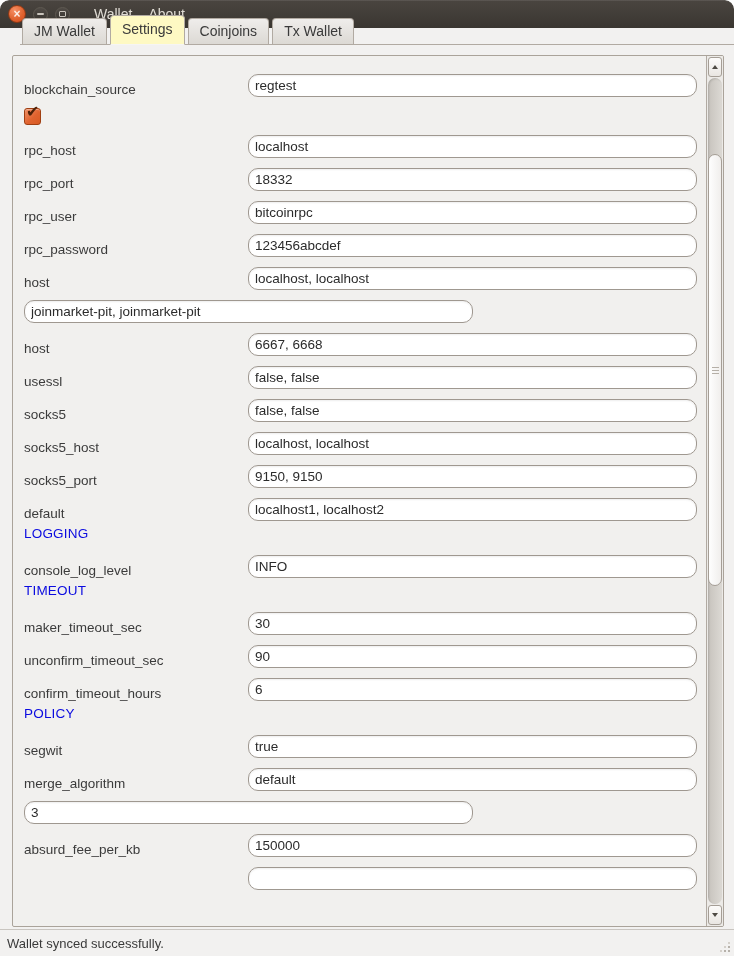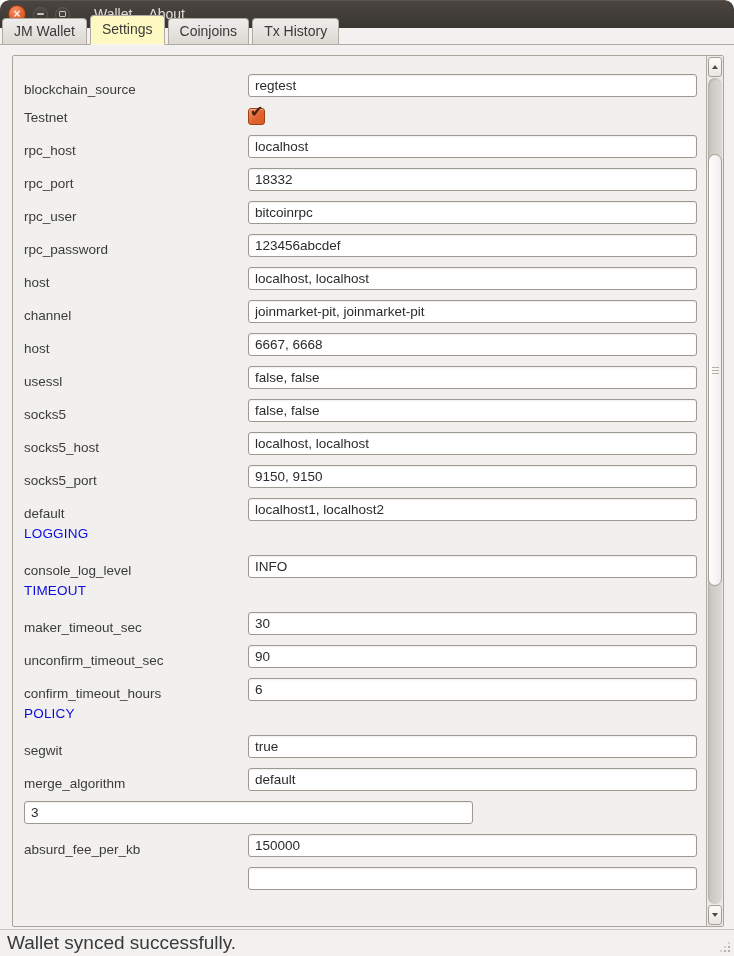--- a/index.html
+++ b/index.html
@@ -20,40 +20,40 @@
   .btn-close .x{color:#fceee6;font-size:12px;line-height:10px;margin-top:-1px;font-weight:bold;}
   .btn-dark{width:15px;height:15px;border-radius:50%;background:linear-gradient(#504b46,#37332e);
             border:1px solid #5e5951;display:flex;align-items:center;justify-content:center;}
   .glyph-min{width:7px;height:2px;background:#c9c4bc;border-radius:1px;}
   .glyph-max{width:7px;height:6px;border:1.5px solid #c9c4bc;border-radius:1px;}
   .menubar{display:flex;margin-left:16px;height:28px;align-items:center;}
   .menu-item{padding:9px 8px;font-size:14px;color:#e0dcd4;line-height:28px;text-align:center;}
 
   
   .tabbar{flex:none;height:17px;background:#f2f1f0;display:flex;align-items:flex-end;
-          padding-left:2px;border-bottom:1px solid #b1aaa2;}
+          padding-left:2px;border-bottom:1px solid #b1aaa2;margin-left:20px;}
   .tab{height:26px;line-height:24px;padding:0 11px;margin-right:3px;font-size:14px;color:#3a3a3a;
        background:linear-gradient(#efedeb,#dcd9d4);border:1px solid #b1aaa2;border-bottom:none;
        border-radius:4px 4px 0 0;white-space:nowrap;}
   .tab.active{height:30px;line-height:27px;background:#fef9c3;margin-bottom:-1px;
               border-bottom:1px solid #f6f5f3;position:relative;z-index:2;}
 
   
   .pane{flex:1 1 auto;position:relative;background:#f2f1f0;min-height:0;}
   .frame{position:absolute;left:12px;top:10px;right:10px;bottom:2px;border:1px solid #aaa39a;
          border-radius:2px;background:#f1f0ee;display:flex;overflow:hidden;}
   .viewport{flex:1 1 auto;overflow:hidden;position:relative;min-width:0;}
   .form{padding:8px 8px 0 11px;}
   .section-header{height:24px;display:flex;align-items:center;font-size:13.5px;
                   color:var(--hdr,#0b0be0);letter-spacing:.2px;}
   .row{display:flex;height:33px;align-items:flex-end;}
   .row-check{height:28px;}
   .flabel{flex:0 0 224px;padding-top:8px;font-size:13.5px;color:#3b3b3b;white-space:nowrap;}
   .row-check .flabel{padding-top:4px;}
-  .tinput{width:449px;height:23px;margin-top:5px;border:1px solid #9f9890;border-radius:3px;
+  .tinput{width:449px;height:23px;margin-top:5px;border:1px solid #9f9890;border-radius:10px;
           background:#ffffff;padding:0 6px;font-family:"Liberation Sans",sans-serif;font-size:13.5px;
           color:#2b2b2b;box-shadow:inset 0 1px 2px rgba(0,0,0,.07);outline:none;}
   .checkbox{width:17px;height:17px;margin-top:3px;border:1px solid #a03f12;border-radius:3px;
             background:linear-gradient(135deg,#ef9168 0%,var(--accent,#e0632f) 55%,#d85a22 100%);
             box-shadow:inset 0 1px 0 rgba(255,255,255,.35);position:relative;}
   .check{position:absolute;top:-7px;left:1px;font-family:"DejaVu Sans",sans-serif;
          font-size:16px;color:#4e2108;}
 
   
   .sbar{flex:none;width:17px;border-left:1px solid #b1aaa2;background:#eceae7;
@@ -67,21 +67,21 @@
   .sb-track{flex:1 1 auto;margin:1px 0;border-radius:8px;position:relative;
             background:linear-gradient(90deg,#c7c3bd,#dcd9d4);box-shadow:inset 1px 1px 2px rgba(0,0,0,.13);}
   .sb-thumb{position:absolute;left:0;right:0;top:76px;height:432px;border:1px solid #a59e96;border-radius:8px;
             background:linear-gradient(90deg,#fefefe,#f0eeec);
             display:flex;flex-direction:column;align-items:center;justify-content:center;gap:2px;}
   .grip-line{width:7px;height:1px;background:#b5afa7;}
 
   
   .statusbar{flex:none;height:27px;background:#f2f1f0;border-top:1px solid #c9c5c0;
              display:flex;align-items:center;position:relative;}
-  .status-text{padding-left:7px;font-size:19px;color:#3a3a3a;}
+  .status-text{padding-left:7px;font-size:13px;color:#3a3a3a;}
   .resize-grip{position:absolute;right:4px;bottom:4px;width:10px;height:10px;}
   .resize-grip::before{content:"";position:absolute;right:0;bottom:0;width:2px;height:2px;background:#b6b1aa;
       box-shadow:0 -4px 0 #b6b1aa,-4px 0 0 #b6b1aa,0 -8px 0 #d4d0ca,-8px 0 0 #d4d0ca,-4px -4px 0 #d4d0ca;}
 </style>
 </head>
 <body>
 
 <div class="window">
 
   <div class="titlebar">
@@ -99,33 +99,32 @@
     <div class="menubar">
       <span class="menu-item">Wallet</span>
       <span class="menu-item">About</span>
     </div>
   </div>
 
   <div class="tabbar">
       <div class="tab">JM Wallet</div>
       <div class="tab active">Settings</div>
       <div class="tab">Coinjoins</div>
-      <div class="tab">Tx History</div>
+      <div class="tab">Tx Wallet</div>
     </div>
 
   <div class="pane">
     <div class="frame">
       <div class="viewport">
         <div class="form">
             <div class="row">
               <div class="flabel">blockchain_source</div>
               <input type="text" class="tinput" value="regtest" style="">
             </div>
             <div class="row row-check">
-              <div class="flabel">Testnet</div>
               <div class="checkbox">
                 <span class="check">✔</span>
               </div>
             </div>
             <div class="row">
               <div class="flabel">rpc_host</div>
               <input type="text" class="tinput" value="localhost" style="">
             </div>
             <div class="row">
               <div class="flabel">rpc_port</div>
@@ -137,21 +136,20 @@
             </div>
             <div class="row">
               <div class="flabel">rpc_password</div>
               <input type="text" class="tinput" value="123456abcdef" style="">
             </div>
             <div class="row">
               <div class="flabel">host</div>
               <input type="text" class="tinput" value="localhost, localhost" style="">
             </div>
             <div class="row">
-              <div class="flabel">channel</div>
               <input type="text" class="tinput" value="joinmarket-pit, joinmarket-pit" style="">
             </div>
             <div class="row">
               <div class="flabel">host</div>
               <input type="text" class="tinput" value="6667, 6668" style="">
             </div>
             <div class="row">
               <div class="flabel">usessl</div>
               <input type="text" class="tinput" value="false, false" style="">
             </div>

